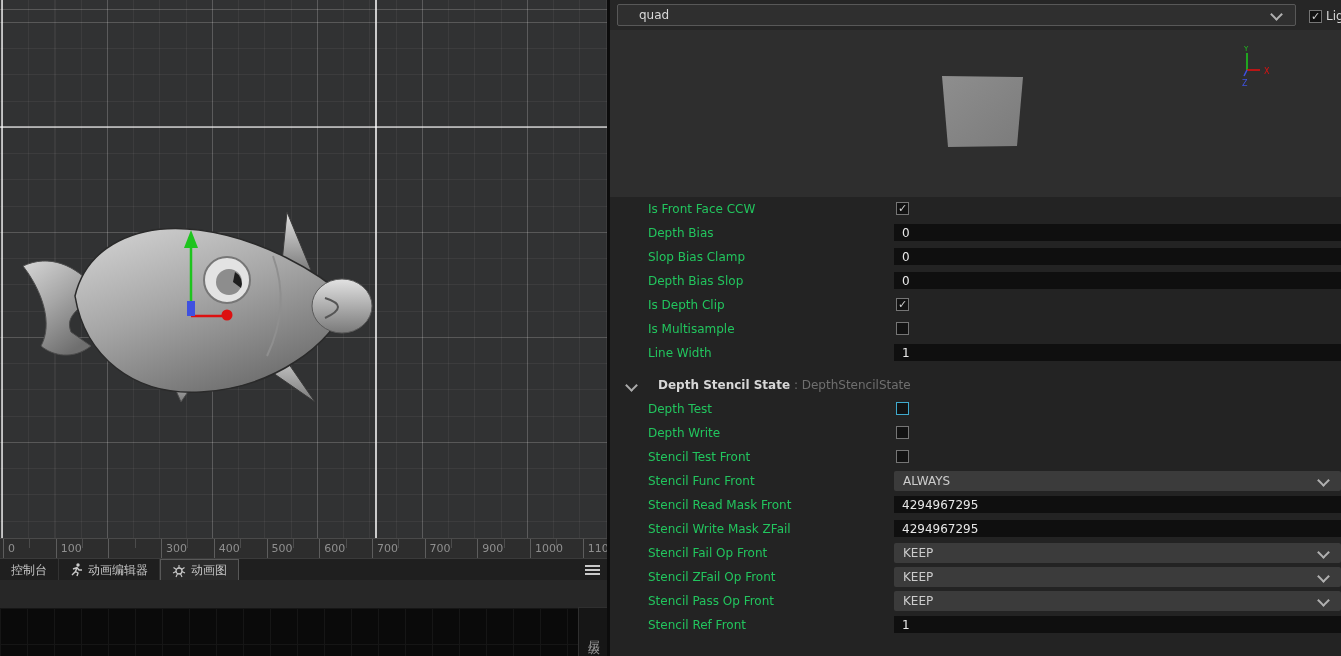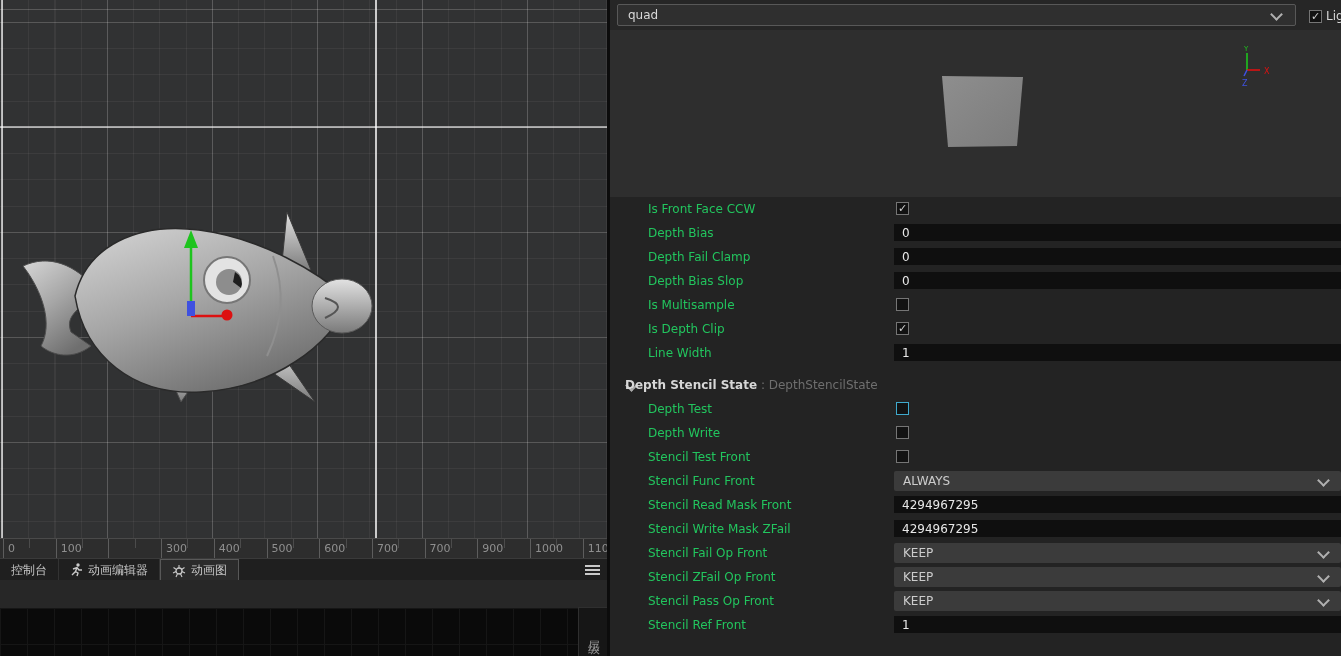--- a/index.html
+++ b/index.html
@@ -42,21 +42,21 @@
     border-left:1px solid #2f2f2f;border-top:1px solid #2f2f2f;color:#8f8f8f;
     display:flex;align-items:center;justify-content:center;}
   #hiertab span{writing-mode:vertical-rl;text-orientation:upright;letter-spacing:2px;font-size:12px;}
   
   #divider{position:absolute;left:607px;top:0;width:3px;height:656px;background:#0c0c0c;}
   
   #rpanel{position:absolute;left:610px;top:0;width:731px;height:656px;background:#232323;}
   #rheader{position:absolute;left:0;top:0;width:731px;height:30px;background:#262626;}
   #effect-select{position:absolute;left:7px;top:4px;width:679px;height:22px;background:#2f2f2f;
     border:1px solid #585858;border-radius:2px;box-sizing:border-box;display:flex;align-items:center;
-    color:#d8d8d8;padding-left:10px;cursor:pointer;}
+    color:#d8d8d8;padding-left:21px;cursor:pointer;}
   .chev{position:absolute;width:7px;height:7px;border-right:2px solid #b0b0b0;border-bottom:2px solid #b0b0b0;
         transform:rotate(45deg);}
   #effect-select .chev{right:14px;top:5px;}
   #light-toggle{position:absolute;left:699px;top:9px;display:flex;align-items:center;gap:4px;color:#d5d5d5;white-space:nowrap;}
   
   #preview{position:absolute;left:0;top:30px;width:731px;height:167px;background:#2e2e2e;overflow:hidden;}
   
   #props{position:absolute;left:0;top:197px;width:731px;height:459px;}
   .prow{position:relative;height:24px;}
   .plabel{position:absolute;left:38px;top:50%;transform:translateY(-50%);color:#22c55e;}
@@ -65,21 +65,21 @@
   .cb.focus{border-color:var(--accent,#3fa9cc);}
   .cb.on::after{content:"\2713";}
   .field{position:absolute;left:284px;top:3px;width:447px;height:17px;background:#0f0f0f;border:none;
          color:#e8e8e8;font-family:inherit;font-size:12px;padding:0 0 0 8px;box-sizing:border-box;outline:none;}
   .drop{position:absolute;left:284px;top:2px;width:447px;height:20px;background:#3b3b3b;border-radius:2px;
         color:#cccccc;display:flex;align-items:center;padding-left:9px;box-sizing:border-box;cursor:pointer;}
   .drop .chev{right:13px;top:5px;}
   .sechead{position:relative;height:24px;margin-top:8px;}
   .sechead .arrow{position:absolute;left:17px;top:8px;width:7px;height:7px;border-right:2px solid #aaa;
         border-bottom:2px solid #aaa;transform:rotate(45deg);cursor:pointer;}
-  .sechead .st{position:absolute;left:15px;top:50%;transform:translateY(-50%);color:#d7d7d7;font-weight:bold;text-align:right;}
+  .sechead .st{position:absolute;left:48px;top:50%;transform:translateY(-50%);color:#d7d7d7;font-weight:bold;text-align:right;}
   .sechead .stype{color:#6f6f6f;font-weight:normal;}
   svg{display:block;}
 </style>
 </head>
 <body>
 
 <div id="stage">
 
   <div id="viewport">
     <div id="axis-x" class="axisline"></div>
@@ -240,34 +240,34 @@
 
       <div class="prow">
         <span class="plabel">Is Front Face CCW</span>
         <span class="cb on"></span>
       </div>
       <div class="prow">
         <span class="plabel">Depth Bias</span>
         <input class="field" value="0" style="">
       </div>
       <div class="prow">
-        <span class="plabel">Depth Fail Clamp</span>
+        <span class="plabel">Slop Bias Clamp</span>
         <input class="field" value="0" style="">
       </div>
       <div class="prow">
         <span class="plabel">Depth Bias Slop</span>
         <input class="field" value="0" style="">
       </div>
       <div class="prow">
+        <span class="plabel">Is Depth Clip</span>
+        <span class="cb on"></span>
+      </div>
+      <div class="prow">
         <span class="plabel">Is Multisample</span>
         <span class="cb"></span>
-      </div>
-      <div class="prow">
-        <span class="plabel">Is Depth Clip</span>
-        <span class="cb on"></span>
       </div>
       <div class="prow">
         <span class="plabel">Line Width</span>
         <input class="field" value="1" style="">
       </div>
 
       <div class="sechead">
         <span class="arrow"></span>
         <span class="st"><span>Depth Stencil State</span><span class="stype"> : </span><span class="stype">DepthStencilState</span></span>
       </div>

